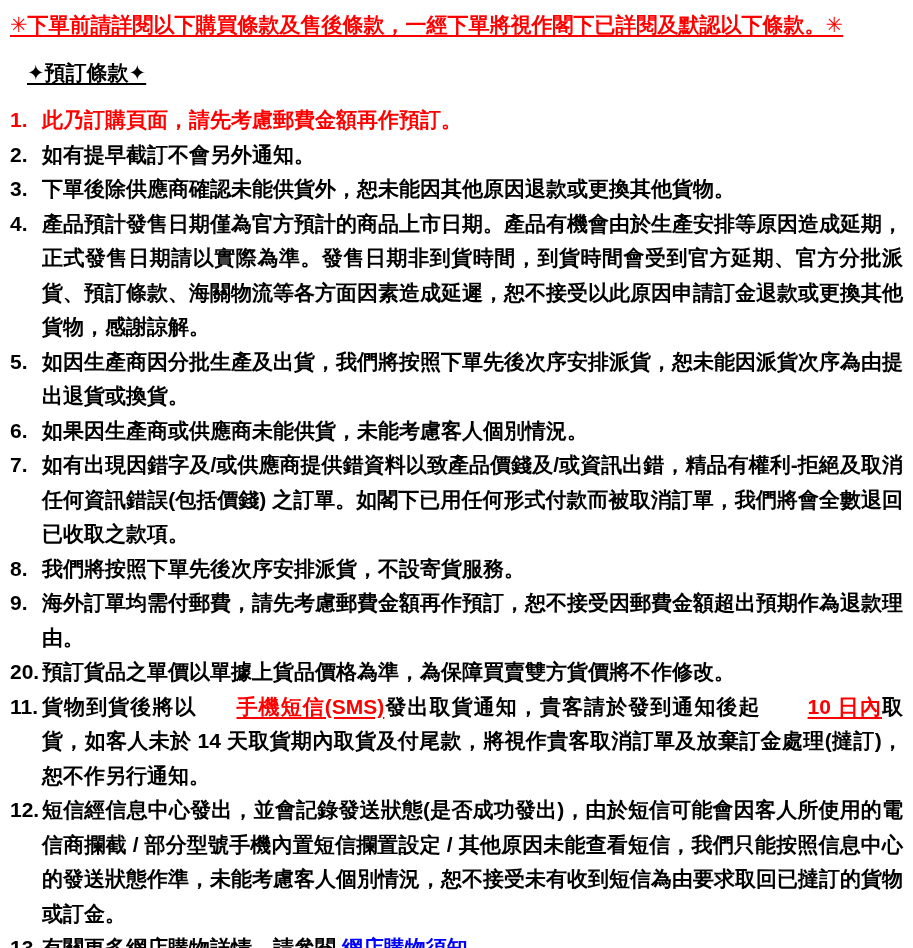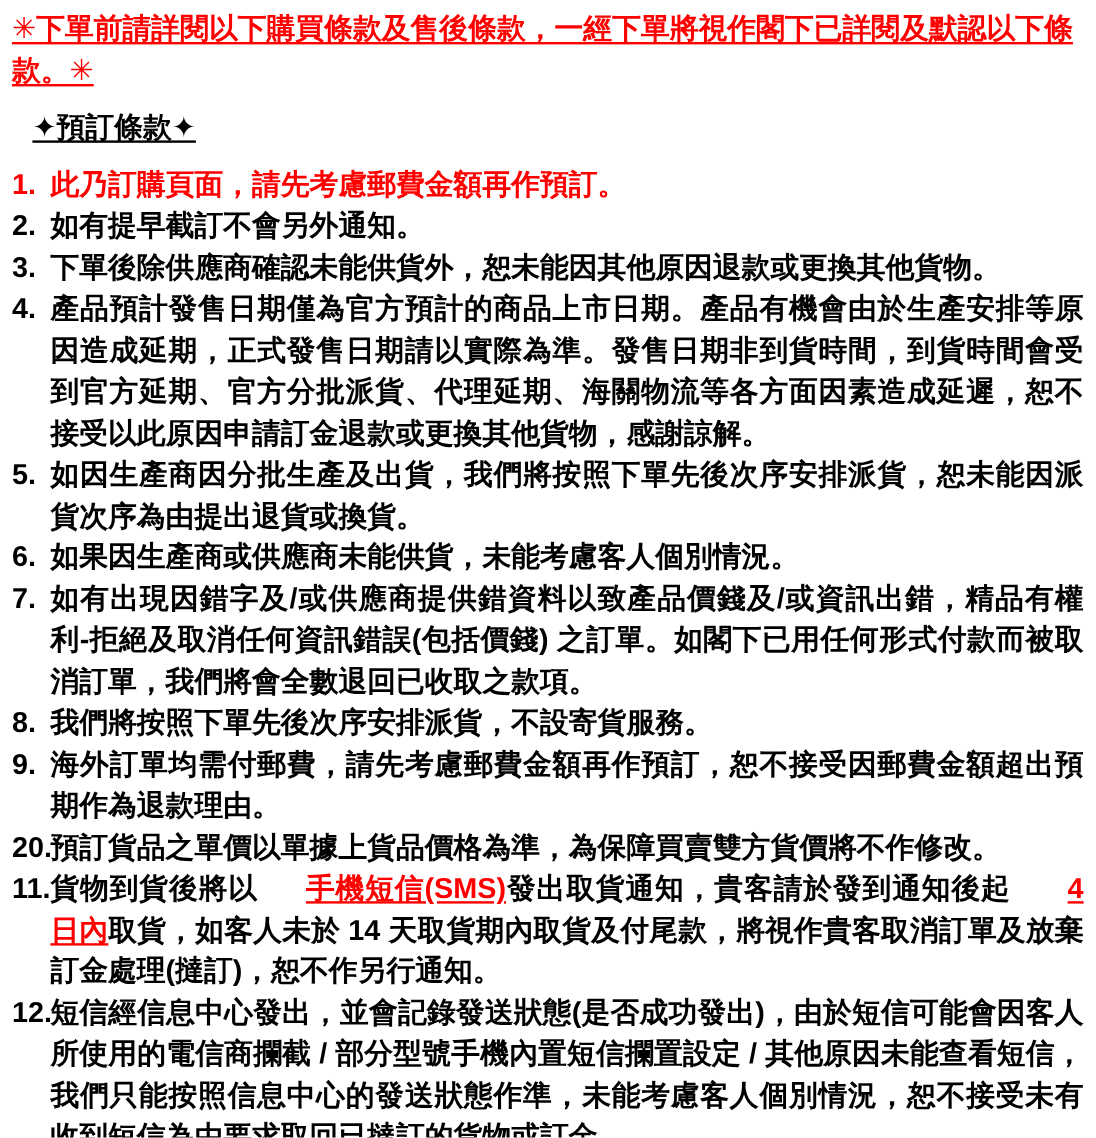--- a/index.html
+++ b/index.html
@@ -8,21 +8,21 @@
     background: #ffffff;
     width: 913px;
   }
   .doc {
     box-sizing: border-box;
     width: 913px;
     height: 948px;
     padding: 8px 8px 0 10px;
     font-family: "Liberation Sans", "DejaVu Sans", sans-serif;
     font-weight: 700;
-    font-size: 24px;
+    font-size: 21px;
     line-height: 34.5px;
     color: var(--text-color, #000000);
     overflow: hidden;
   }
   .header-notice {
     margin: 0 0 13px 0;
     color: var(--red, #ff0000);
     text-decoration: underline;
     text-underline-offset: 3px;
   }
@@ -82,21 +82,21 @@
       <div class="term">
         <span class="num">2.</span>
         <span class="txt"><span class="">如有提早截訂不會另外通知。</span></span>
       </div>
       <div class="term">
         <span class="num">3.</span>
         <span class="txt"><span class="">下單後除供應商確認未能供貨外，恕未能因其他原因退款或更換其他貨物。</span></span>
       </div>
       <div class="term">
         <span class="num">4.</span>
-        <span class="txt"><span class="">產品預計發售日期僅為官方預計的商品上市日期。產品有機會由於生產安排等原因造成延期，正式發售日期請以實際為準。發售日期非到貨時間，到貨時間會受到官方延期、官方分批派貨、代理延期、海關物流等各方面因素造成延遲，恕不接受以此原因申請訂金退款或更換其他貨物，感謝諒解。</span></span>
+        <span class="txt"><span class="">產品預計發售日期僅為官方預計的商品上市日期。產品有機會由於生產安排等原因造成延期，正式發售日期請以實際為準。發售日期非到貨時間，到貨時間會受到官方延期、官方分批派貨、預訂條款、海關物流等各方面因素造成延遲，恕不接受以此原因申請訂金退款或更換其他貨物，感謝諒解。</span></span>
       </div>
       <div class="term">
         <span class="num">5.</span>
         <span class="txt"><span class="">如因生產商因分批生產及出貨，我們將按照下單先後次序安排派貨，恕未能因派貨次序為由提出退貨或換貨。</span></span>
       </div>
       <div class="term">
         <span class="num">6.</span>
         <span class="txt"><span class="">如果因生產商或供應商未能供貨，未能考慮客人個別情況。</span></span>
       </div>
       <div class="term">
@@ -110,21 +110,21 @@
       <div class="term">
         <span class="num">9.</span>
         <span class="txt"><span class="">海外訂單均需付郵費，請先考慮郵費金額再作預訂，恕不接受因郵費金額超出預期作為退款理由。</span></span>
       </div>
       <div class="term">
         <span class="num">20.</span>
         <span class="txt"><span class="">預訂貨品之單價以單據上貨品價格為準，為保障買賣雙方貨價將不作修改。</span></span>
       </div>
       <div class="term">
         <span class="num">11.</span>
-        <span class="txt"><span class="">貨物到貨後將以</span><span class="red-underline">手機短信(SMS)</span><span class="">發出取貨通知，貴客請於發到通知後起 </span><span class="red-underline">4 日內</span><span class="">取貨，如客人未於 14 天取貨期內取貨及付尾款，將視作貴客取消訂單及放棄訂金處理(撻訂)，恕不作另行通知。</span></span>
+        <span class="txt"><span class="">貨物到貨後將以</span><span class="red-underline">手機短信(SMS)</span><span class="">發出取貨通知，貴客請於發到通知後起 </span><span class="red-underline">10 日內</span><span class="">取貨，如客人未於 14 天取貨期內取貨及付尾款，將視作貴客取消訂單及放棄訂金處理(撻訂)，恕不作另行通知。</span></span>
       </div>
       <div class="term">
         <span class="num">12.</span>
         <span class="txt"><span class="">短信經信息中心發出，並會記錄發送狀態(是否成功發出)，由於短信可能會因客人所使用的電信商攔截 / 部分型號手機內置短信攔置設定 / 其他原因未能查看短信，我們只能按照信息中心的發送狀態作準，未能考慮客人個別情況，恕不接受未有收到短信為由要求取回已撻訂的貨物或訂金。</span></span>
       </div>
       <div class="term">
         <span class="num">13.</span>
         <span class="txt"><span class="">有關更多網店購物詳情，請參閱 </span><a class="link" href="#">網店購物須知</a><span class=""> 。</span></span>
       </div>
     </div>

